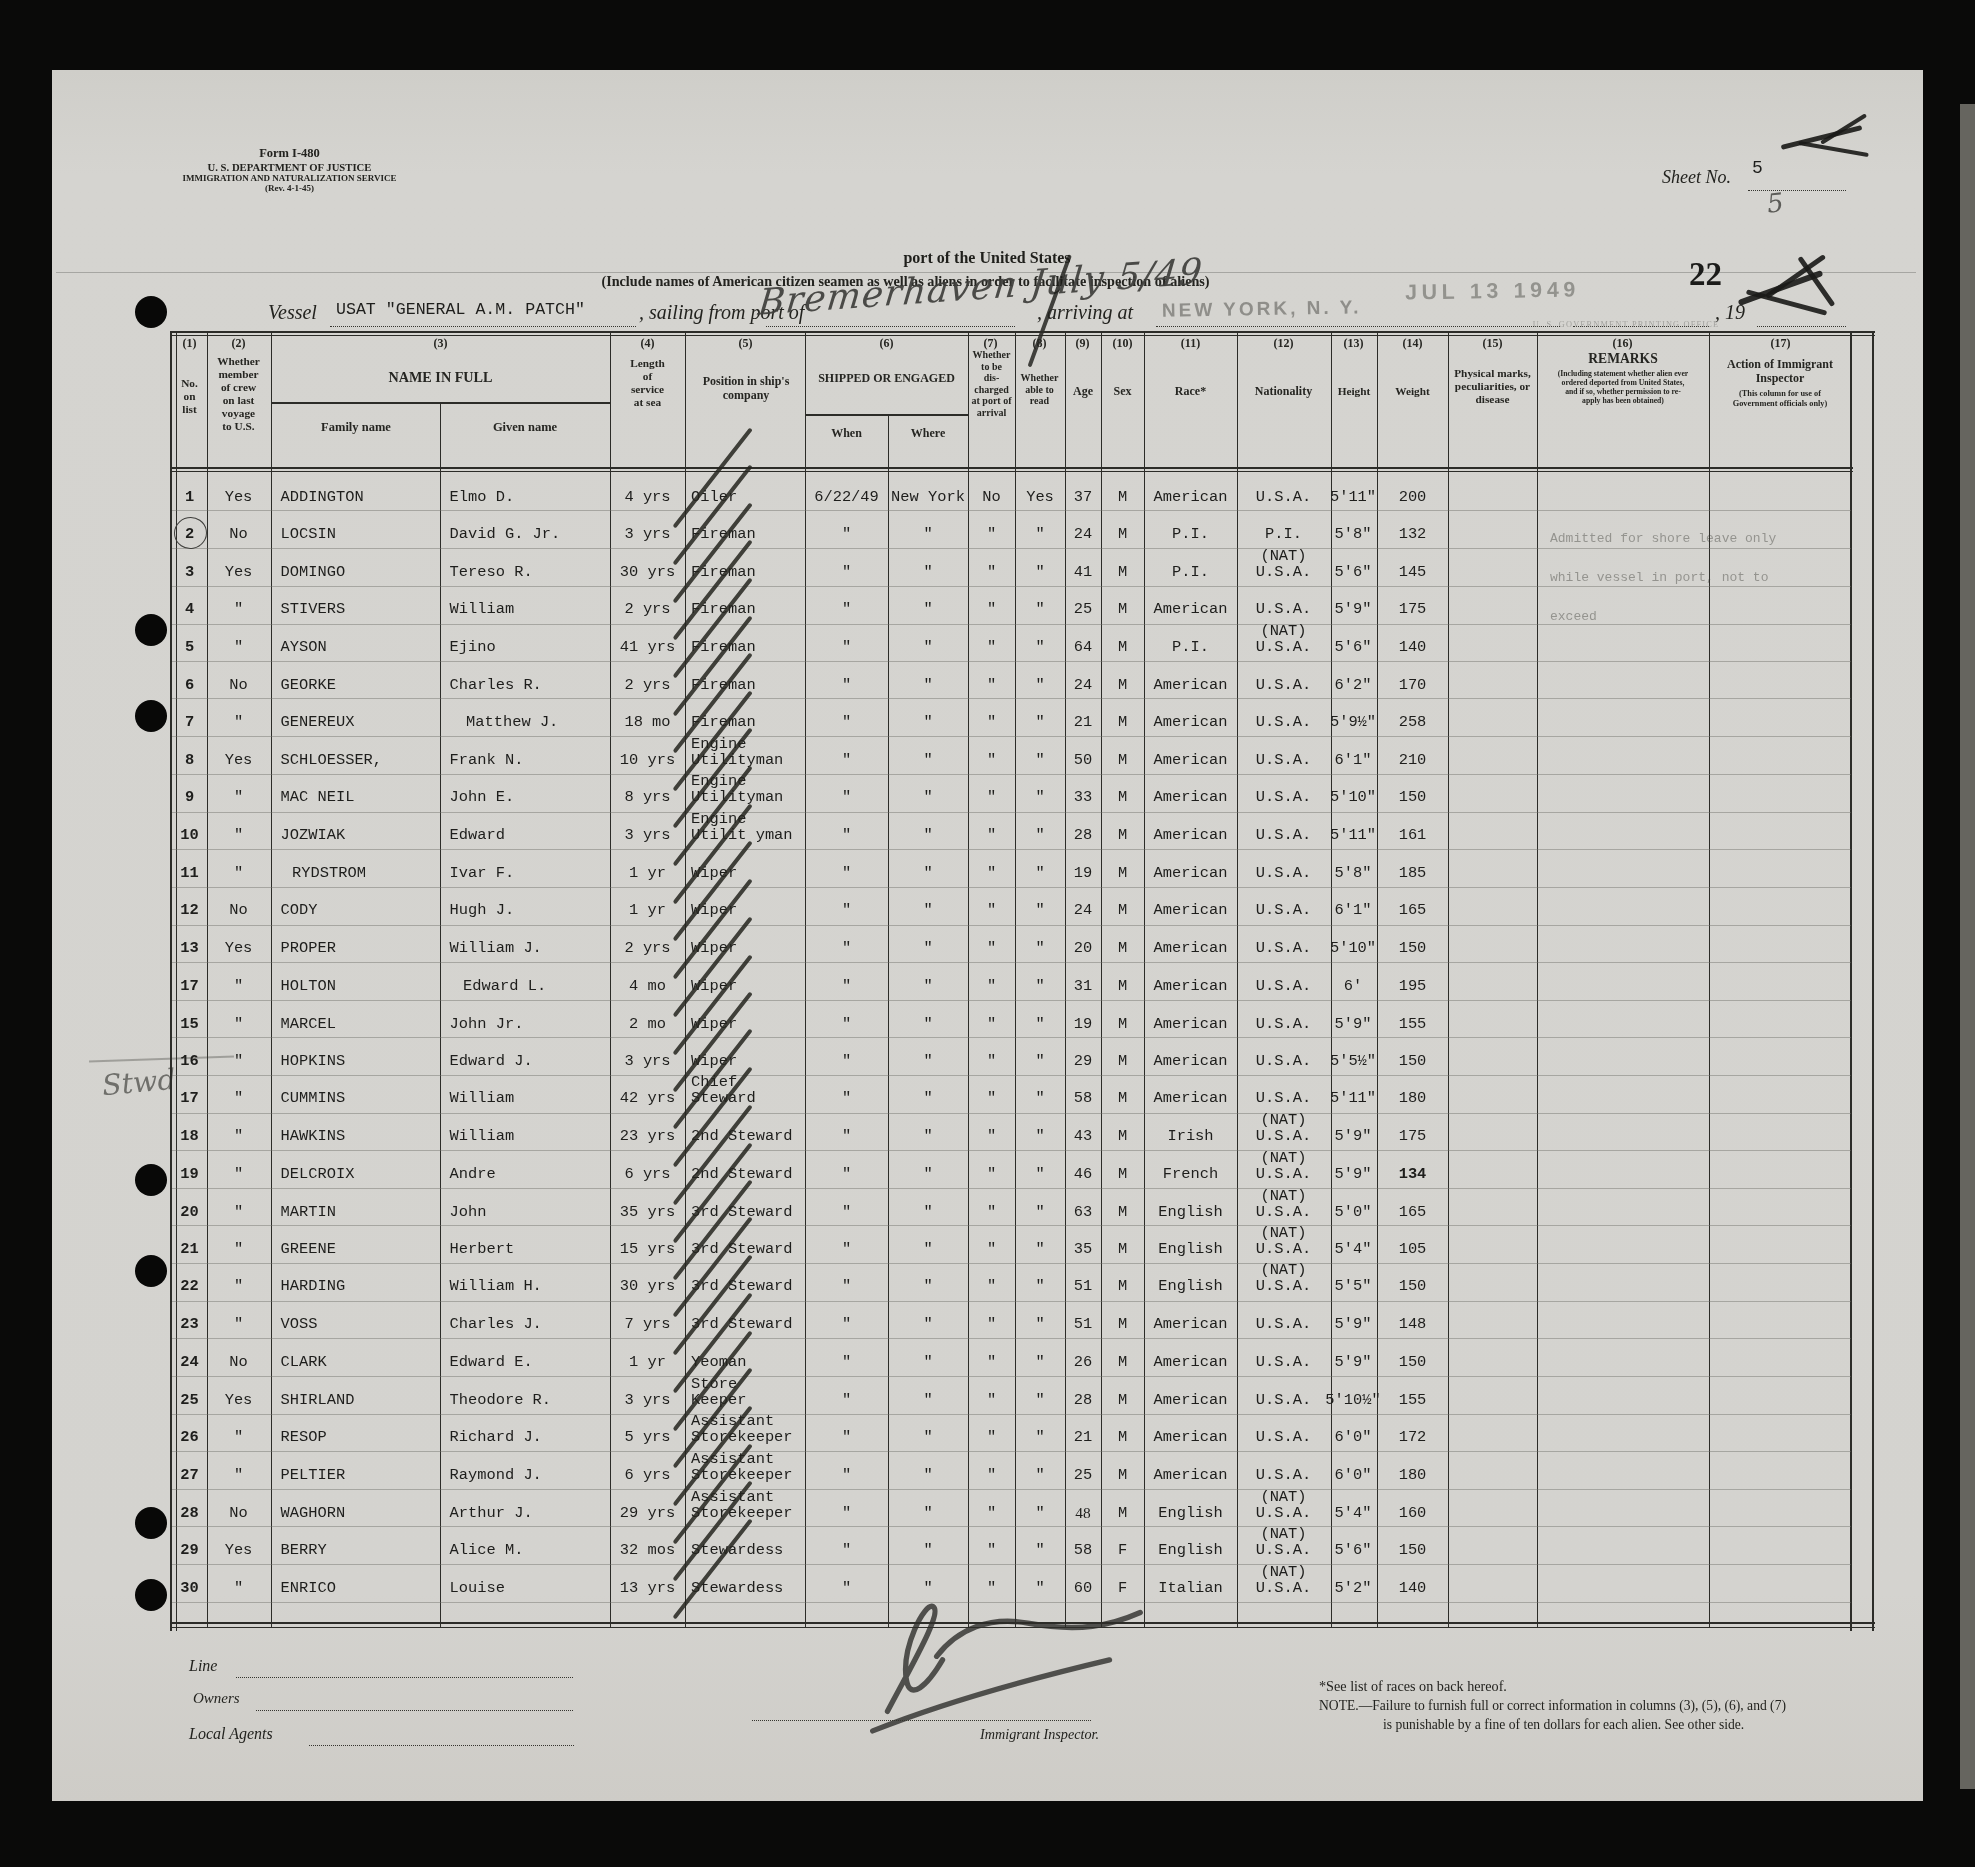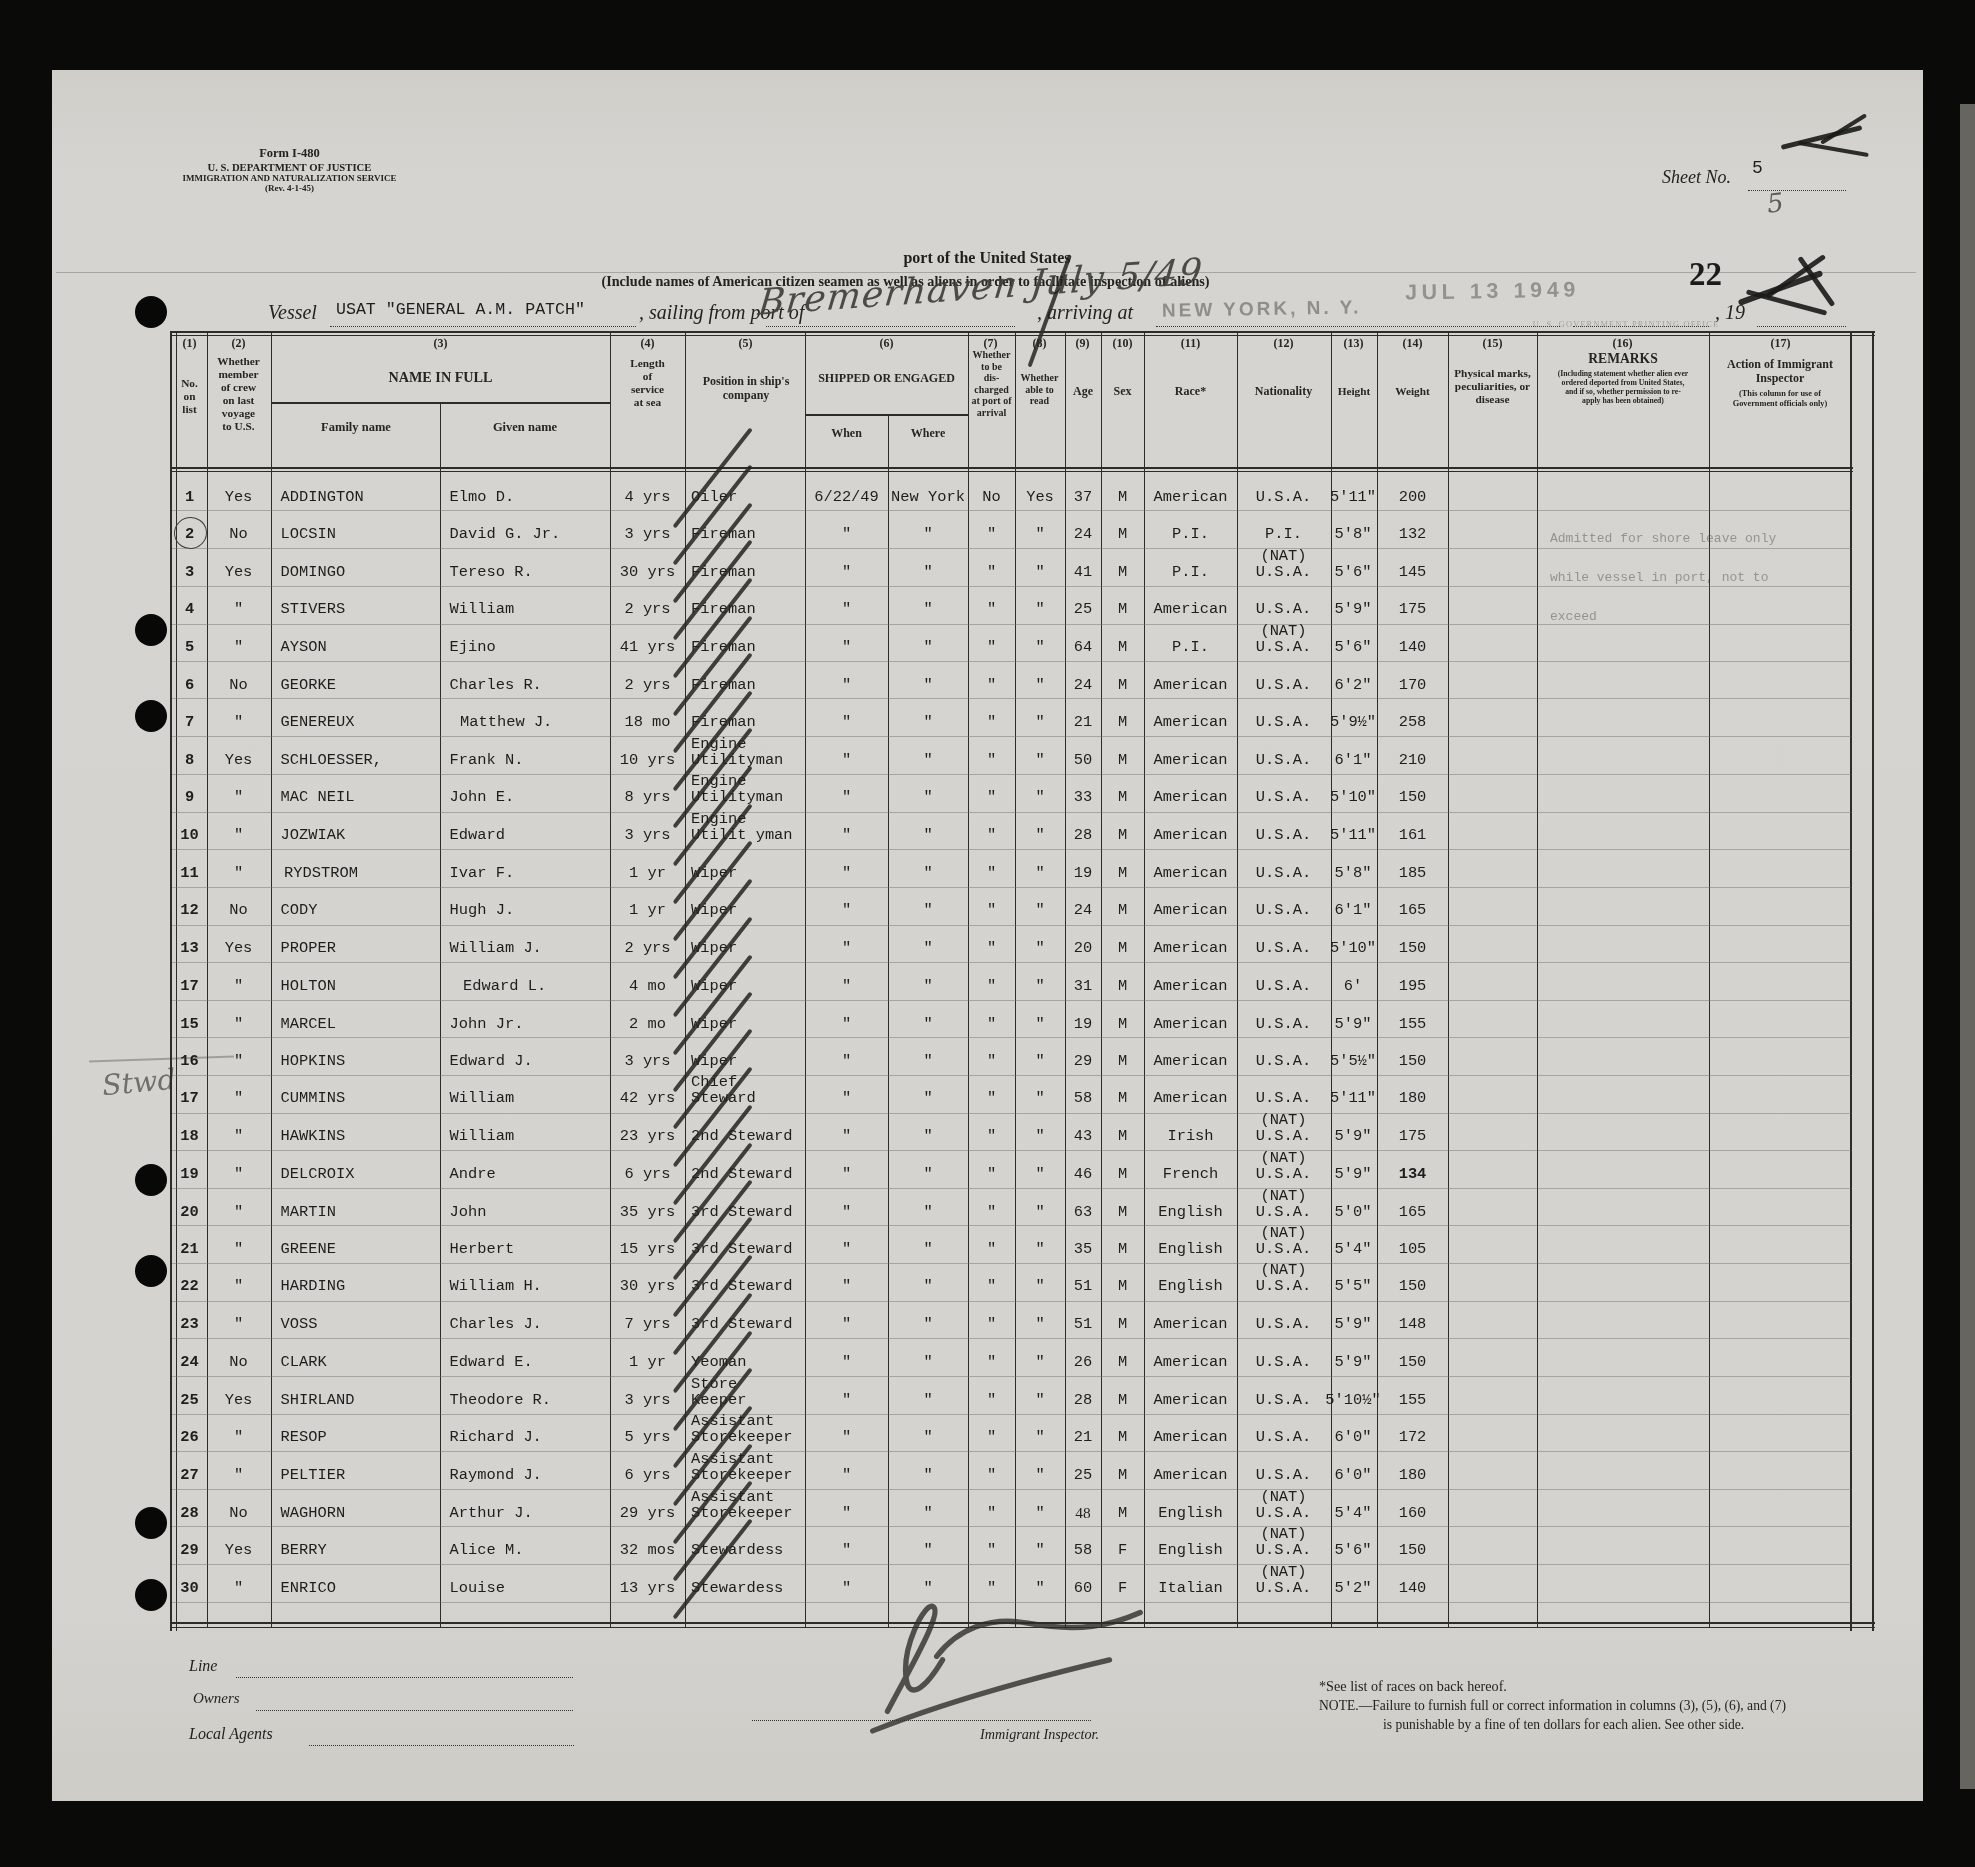--- a/index.html
+++ b/index.html
@@ -349,21 +349,21 @@
       <div class="cell cc" style="left: 972px; top: 0px; width: 93px; height: 37px;">American</div>
       <div class="cell cc" style="left: 1065px; top: 0px; width: 93px; height: 37px;">U.S.A.</div>
       <div class="cell cc" style="left: 1158px; top: 0px; width: 46px; height: 37px;">6'2"</div>
       <div class="cell cc" style="left: 1205px; top: 0px; width: 71px; height: 37px;">170</div>
       <div class="stroke" style="left: 478px; top: 2.4px;"></div>
     </div>
     <div style="position: absolute; left: 172px; top: 699px; width: 1679px; height: 37px;">
       <div class="cell cc" style="left: 0px; top: 0px; width: 35px; height: 37px; font-weight: bold;">7</div>
       <div class="cell cc" style="left: 35px; top: 0px; width: 63px; height: 37px;">"</div>
       <div class="cell cl" style="left: 99px; top: 0px; width: 170px; height: 37px; padding-left: 9.5px;">GENEREUX</div>
-      <div class="cell cl" style="left: 268px; top: 0px; width: 170px; height: 37px; padding-left: 20px;">Matthew J.</div>
+      <div class="cell cl" style="left: 268px; top: 0px; width: 170px; height: 37px; padding-left: 26px;">Matthew J.</div>
       <div class="cell cc" style="left: 438px; top: 0px; width: 75px; height: 37px;">18 mo</div>
       <div class="cell cl" style="left: 513px; top: 0px; width: 120px; height: 37px; padding-left: 6px;">Fireman</div>
       <div class="cell cc" style="left: 633px; top: 0px; width: 83px; height: 37px;">"</div>
       <div class="cell cc" style="left: 716px; top: 0px; width: 80px; height: 37px;">"</div>
       <div class="cell cc" style="left: 796px; top: 0px; width: 47px; height: 37px;">"</div>
       <div class="cell cc" style="left: 843px; top: 0px; width: 50px; height: 37px;">"</div>
       <div class="cell cc" style="left: 893px; top: 0px; width: 36px; height: 37px;">21</div>
       <div class="cell cc" style="left: 929px; top: 0px; width: 43px; height: 37px;">M</div>
       <div class="cell cc" style="left: 972px; top: 0px; width: 93px; height: 37px;">American</div>
       <div class="cell cc" style="left: 1065px; top: 0px; width: 93px; height: 37px;">U.S.A.</div>
@@ -427,21 +427,21 @@
       <div class="cell cc" style="left: 929px; top: 0px; width: 43px; height: 37px;">M</div>
       <div class="cell cc" style="left: 972px; top: 0px; width: 93px; height: 37px;">American</div>
       <div class="cell cc" style="left: 1065px; top: 0px; width: 93px; height: 37px;">U.S.A.</div>
       <div class="cell cc" style="left: 1158px; top: 0px; width: 46px; height: 37px;">5'11"</div>
       <div class="cell cc" style="left: 1205px; top: 0px; width: 71px; height: 37px;">161</div>
       <div class="stroke" style="left: 478px; top: 2.4px;"></div>
     </div>
     <div style="position: absolute; left: 172px; top: 850px; width: 1679px; height: 37px;">
       <div class="cell cc" style="left: 0px; top: 0px; width: 35px; height: 37px; font-weight: bold;">11</div>
       <div class="cell cc" style="left: 35px; top: 0px; width: 63px; height: 37px;">"</div>
-      <div class="cell cl" style="left: 99px; top: 0px; width: 164px; height: 37px; padding-left: 13px;">RYDSTROM</div>
+      <div class="cell cl" style="left: 99px; top: 0px; width: 164px; height: 37px; padding-left: 21px;">RYDSTROM</div>
       <div class="cell cl" style="left: 268px; top: 0px; width: 170px; height: 37px; padding-left: 9.5px;">Ivar F.</div>
       <div class="cell cc" style="left: 438px; top: 0px; width: 75px; height: 37px;">1 yr</div>
       <div class="cell cl" style="left: 513px; top: 0px; width: 120px; height: 37px; padding-left: 6px;">Wiper</div>
       <div class="cell cc" style="left: 633px; top: 0px; width: 83px; height: 37px;">"</div>
       <div class="cell cc" style="left: 716px; top: 0px; width: 80px; height: 37px;">"</div>
       <div class="cell cc" style="left: 796px; top: 0px; width: 47px; height: 37px;">"</div>
       <div class="cell cc" style="left: 843px; top: 0px; width: 50px; height: 37px;">"</div>
       <div class="cell cc" style="left: 893px; top: 0px; width: 36px; height: 37px;">19</div>
       <div class="cell cc" style="left: 929px; top: 0px; width: 43px; height: 37px;">M</div>
       <div class="cell cc" style="left: 972px; top: 0px; width: 93px; height: 37px;">American</div>

